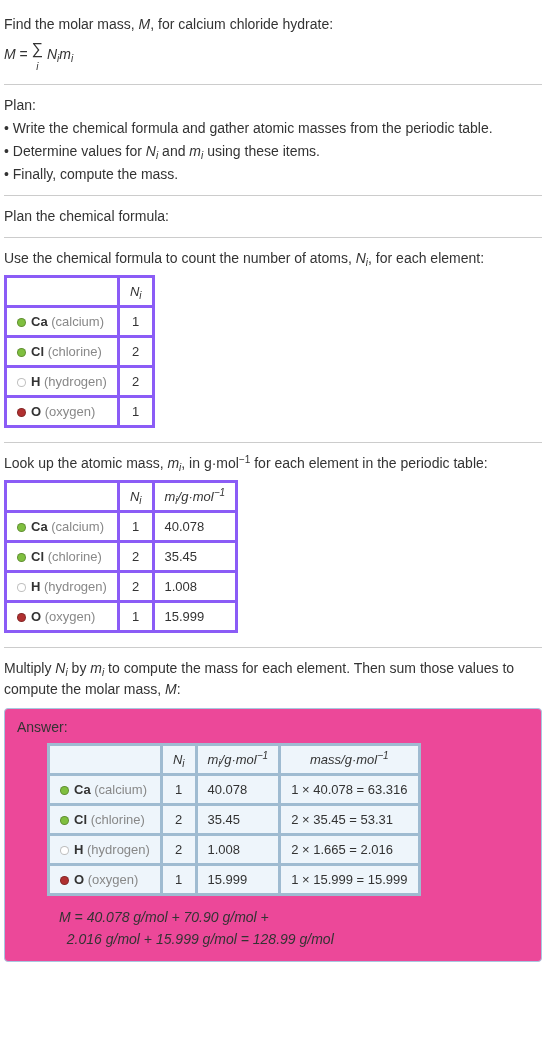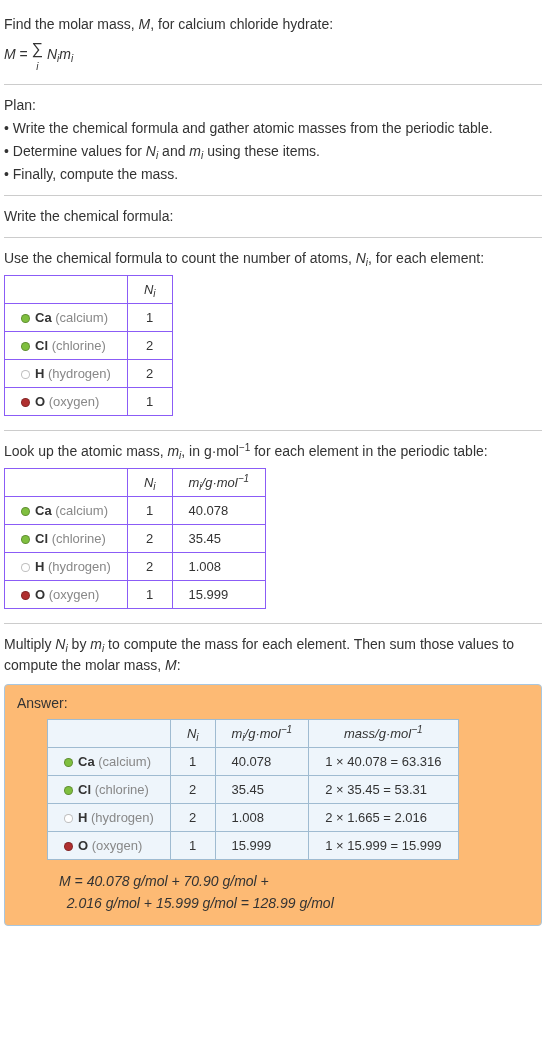--- a/index.html
+++ b/index.html
@@ -22,42 +22,42 @@
 .sup { font-size: 10px; position: relative; top: -5px; }
 .under { font-size: 10px; display: block; text-align: center; margin-top: -2px; font-style: italic;}
 .sigma { display: inline-block; text-align:center; vertical-align: middle; }
 .sigma-sym { font-size: 16px; }
 
 table.el {
   border-collapse: collapse;
   margin: 6px 0;
 }
 table.el td, table.el th {
-  border: 1px solid #8b5cf6;
-  padding: 6px 16px;
+  border: 3px solid #8b5cf6;
+  padding: 6px 10px;
   font-size: 13px;
   text-align: left;
   font-weight: normal;
 }
 table.el th { font-style: italic; text-align: center; }
 table.el td.num { text-align: center; }
 
 .dot {
   display: inline-block;
   width: 9px; height: 9px;
   border-radius: 50%;
   margin-right: 5px;
   vertical-align: middle;
   border: 1px solid rgba(0,0,0,0.25);
 }
 .sym { font-weight: 700; }
 .paren { color: #888; }
 
 .answer-box {
-  background: #fdba74;
+  background: #ec4899;
   border: 1px solid #a8c7e0;
   border-radius: 4px;
   padding: 10px 12px;
   margin-top: 8px;
 }
 .answer-box .ans-label { margin-bottom: 8px; }
 .answer-box table.el { margin-left: 30px; background: #eef5fb; }
 .answer-box table.el td, .answer-box table.el th { border-color:#9fbbd1; }
 .final-eq { margin: 10px 0 0 42px; font-style: italic; line-height:1.6; }
 </style>
@@ -78,21 +78,21 @@
 <div class="section">
   <div class="line">Plan:</div>
   <div class="line">• Write the chemical formula and gather atomic masses from the periodic table.</div>
   <div class="line">
     • Determine values for <span class="svar">N<span class="sub">i</span></span> and <span class="svar">m<span class="sub">i</span></span> using these items.
   </div>
   <div class="line">• Finally, compute the mass.</div>
 </div>
 
 <div class="section">
-  <div class="line">Write the chemical formula:</div>
+  <div class="line">Plan the chemical formula:</div>
 </div>
 
 <div class="section">
   <div class="line">
     Use the chemical formula to count the number of atoms, <span class="svar">N<span class="sub">i</span></span>, for each element:
   </div>
   <table class="el">
     <tbody>
         <tr>
       <th></th>

